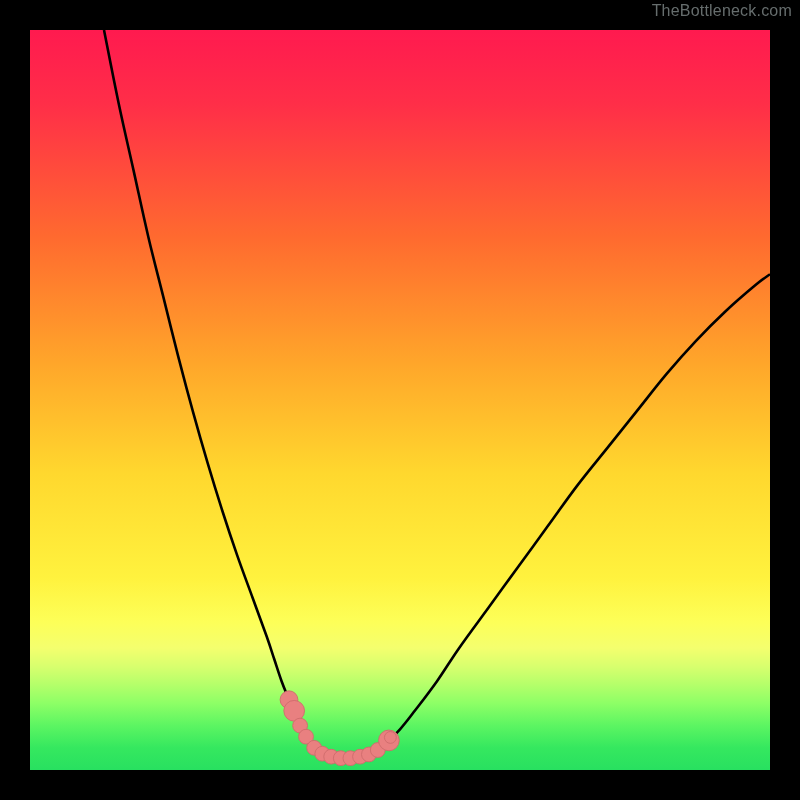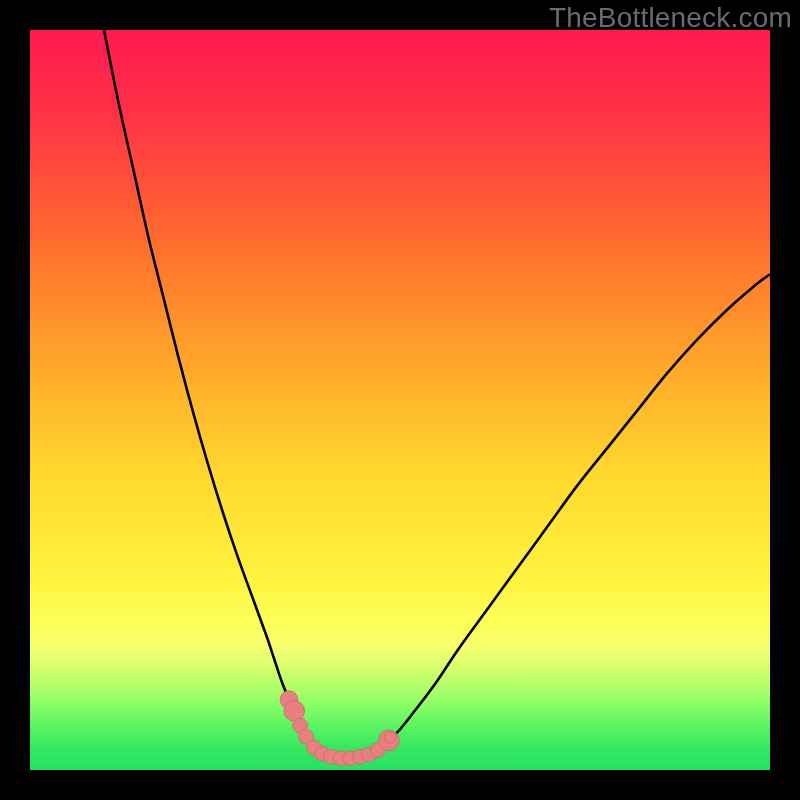--- a/index.html
+++ b/index.html
@@ -15,21 +15,21 @@
     position: absolute;
     left: 0; top: 0;
     width: 800px; height: 800px;
     background: #000;
   }
   .watermark {
     position: absolute;
     top: 2px;
     right: 8px;
     color: #666d6d;
-    font-size: 28px;
+    font-size: 16px;
     font-weight: 400;
     letter-spacing: 0.2px;
     z-index: 10;
   }
   .plot {
     position: absolute;
     left: 30px;
     top: 30px;
     width: 740px;
     height: 740px;

